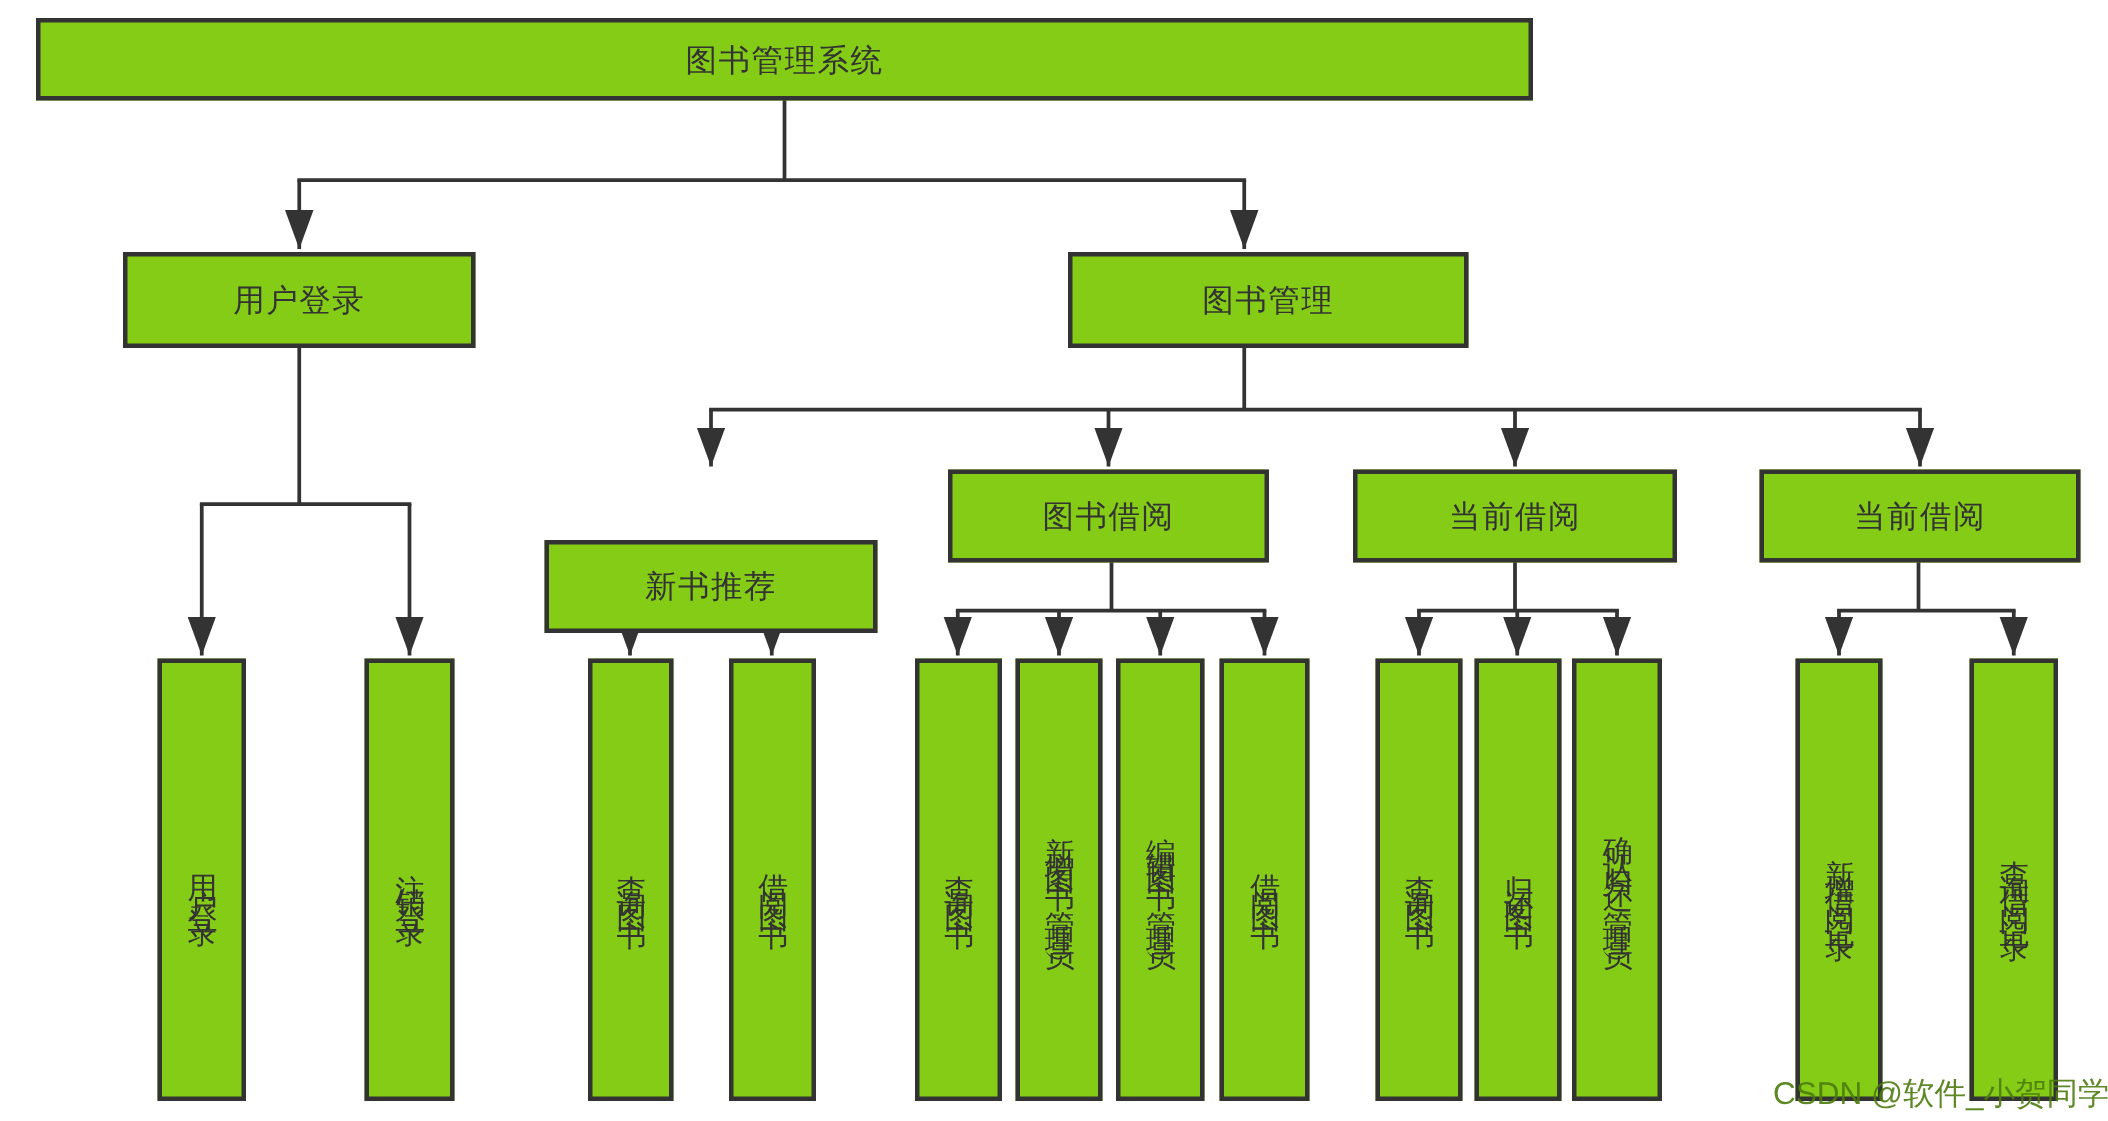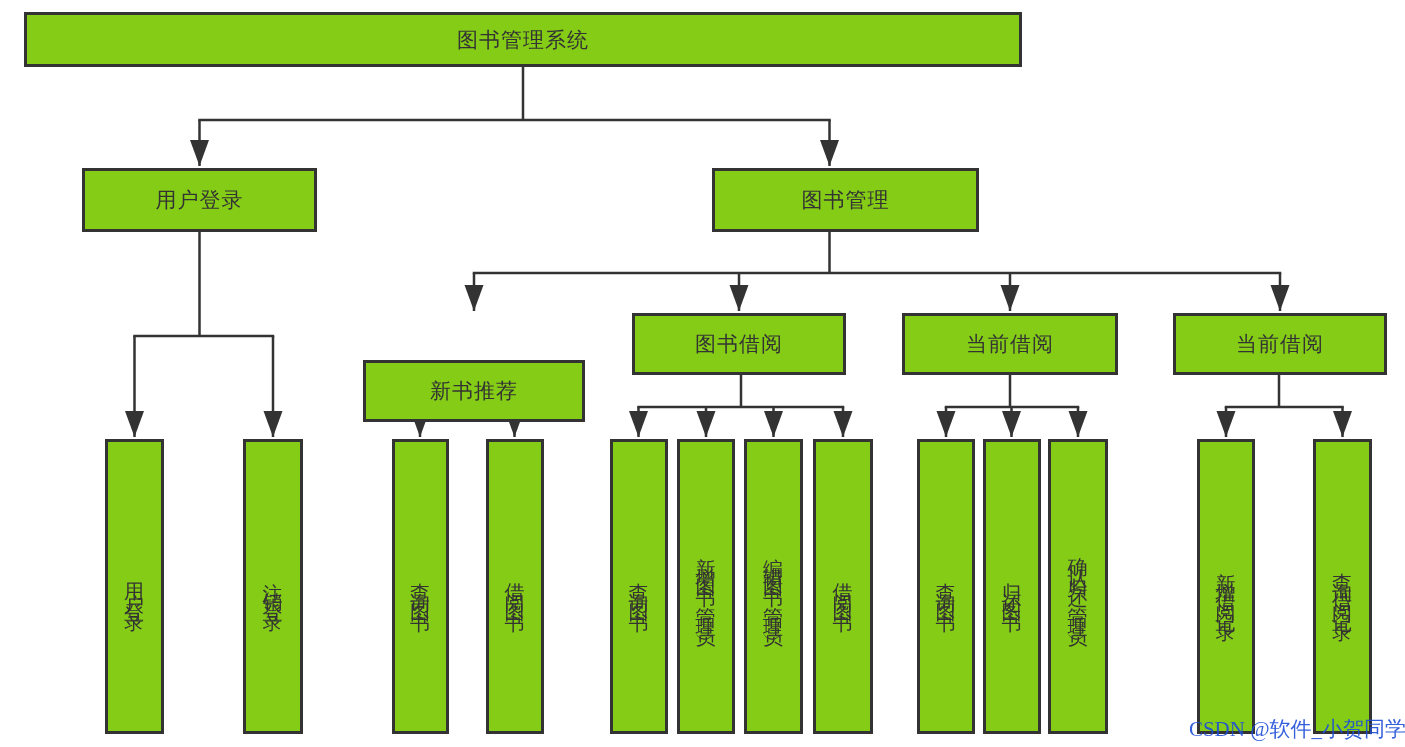--- a/index.html
+++ b/index.html
@@ -38,25 +38,24 @@
     line-height: 1;
     color: #333333;
     white-space: nowrap;
   }
   .watermark {
     position: absolute;
     left: 1182px; top: 715px;
     width: 224px;
     text-align: right;
     font-size: 21px;
-    color: #1d4ed8;
+    color: #4d7c0f;
     opacity: 0.9;
     z-index: 5;
     white-space: nowrap;
-    font-family: Liberation Serif, serif;
   }
 </style>
 </head>
 <body>
 
 <div class="stage">
 
   <svg class="connectors" viewBox="0 0 1405 747" xmlns="http://www.w3.org/2000/svg">
     <defs>
       <marker id="arw" markerUnits="userSpaceOnUse" markerWidth="30" markerHeight="22" refX="26" refY="9.5" orient="auto">

